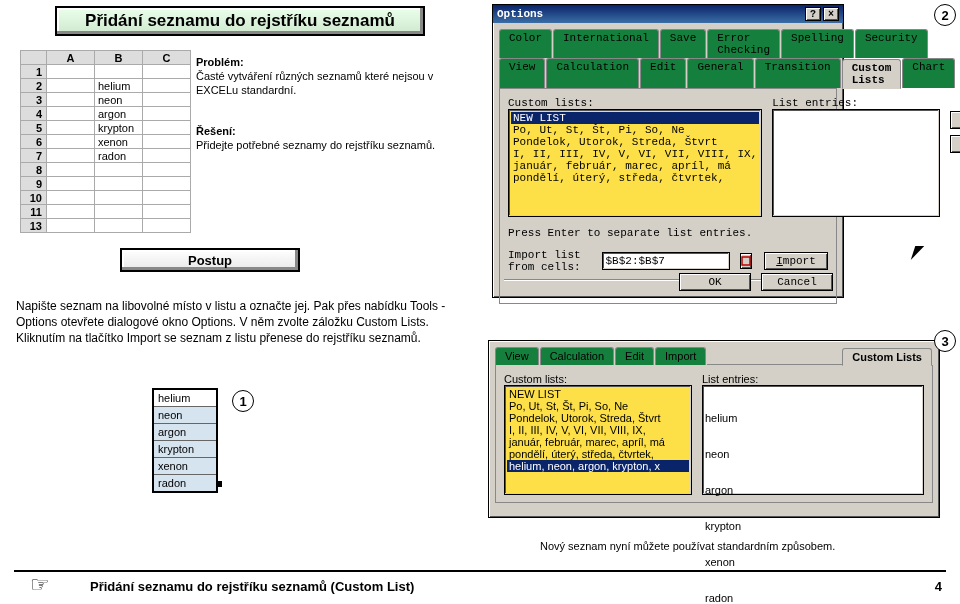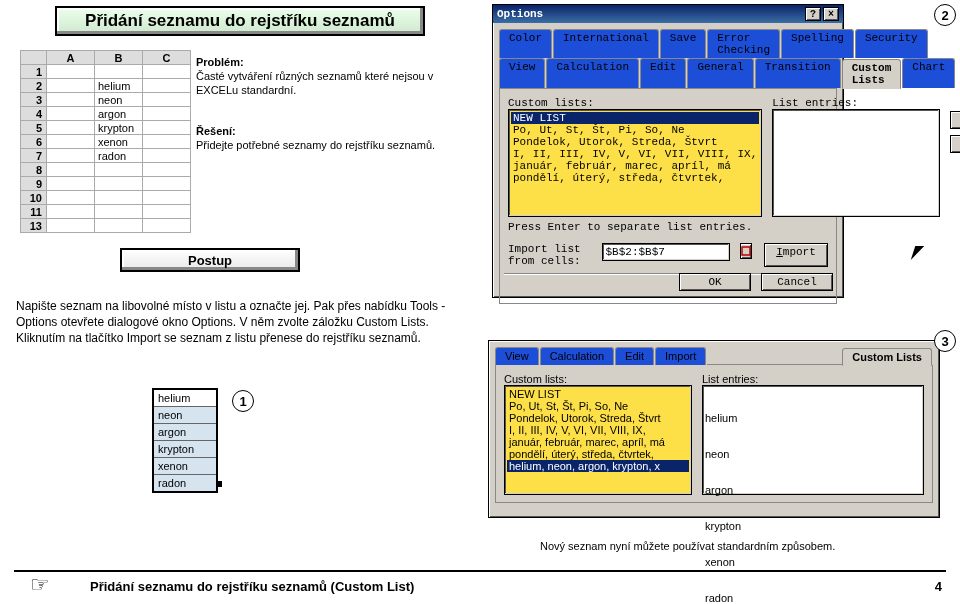--- a/index.html
+++ b/index.html
@@ -85,21 +85,21 @@
     background:#d4d0c8;
     border:1px solid #000;
     box-shadow: inset 1px 1px 0 #fff, inset -1px -1px 0 #555;
     font-size:10px; font-weight:bold; color:#000;
     display:flex; align-items:center; justify-content:center;
   }
   .tabrow { display:flex; }
   .tab {
     padding:2px 9px; font-size:11px;
     border:1px solid #888; border-bottom:none;
-    background:#1d4ed8;
+    background:#15803d;
     border-radius:3px 3px 0 0;
     margin-right:1px;
     color:#000;
   }
   .tab.active { background:#d4d0c8; font-weight:bold; position:relative; top:1px; border-bottom:1px solid #d4d0c8; }
   .tabcontainer {
     margin:0 6px 6px 6px;
     border:1px solid #888;
     padding:8px;
     height: calc(100% - 76px);
@@ -332,22 +332,22 @@
       </div>
       <div style="flex:0 0 168px;">
         <div class="lbl">List entries:</div>
         <div class="textarea" style="height:108px;"></div>
       </div>
       <div style="flex:0 0 70px; display:flex; flex-direction:column; gap:6px; padding-top:14px;">
         <div class="btn"><u>A</u><span>dd</span></div>
         <div class="btn disabled">Delete</div>
       </div>
     </div>
-    <div style="margin-top:4px;" class="lbl">Press Enter to separate list entries.</div>
-    <div style="display:flex; margin-top:10px; gap:6px;">
+    <div style="margin-top:10px;" class="lbl">Press Enter to separate list entries.</div>
+    <div style="display:flex; align-items:center; margin-top:10px; gap:6px;">
       <span class="lbl" style="width:118px;">Import list from cells:</span>
       <div class="inputline" style="width:170px;">
         <span>$B$2:$B$7</span>
       </div>
       <div class="rangebtn">
         <svg width="10" height="10" viewBox="0 0 10 10">
             <rect x="1" y="1" width="8" height="8" fill="none" stroke="#b00" stroke-width="1.5"></rect>
           </svg>
       </div>
       <span style="flex:1"></span>

